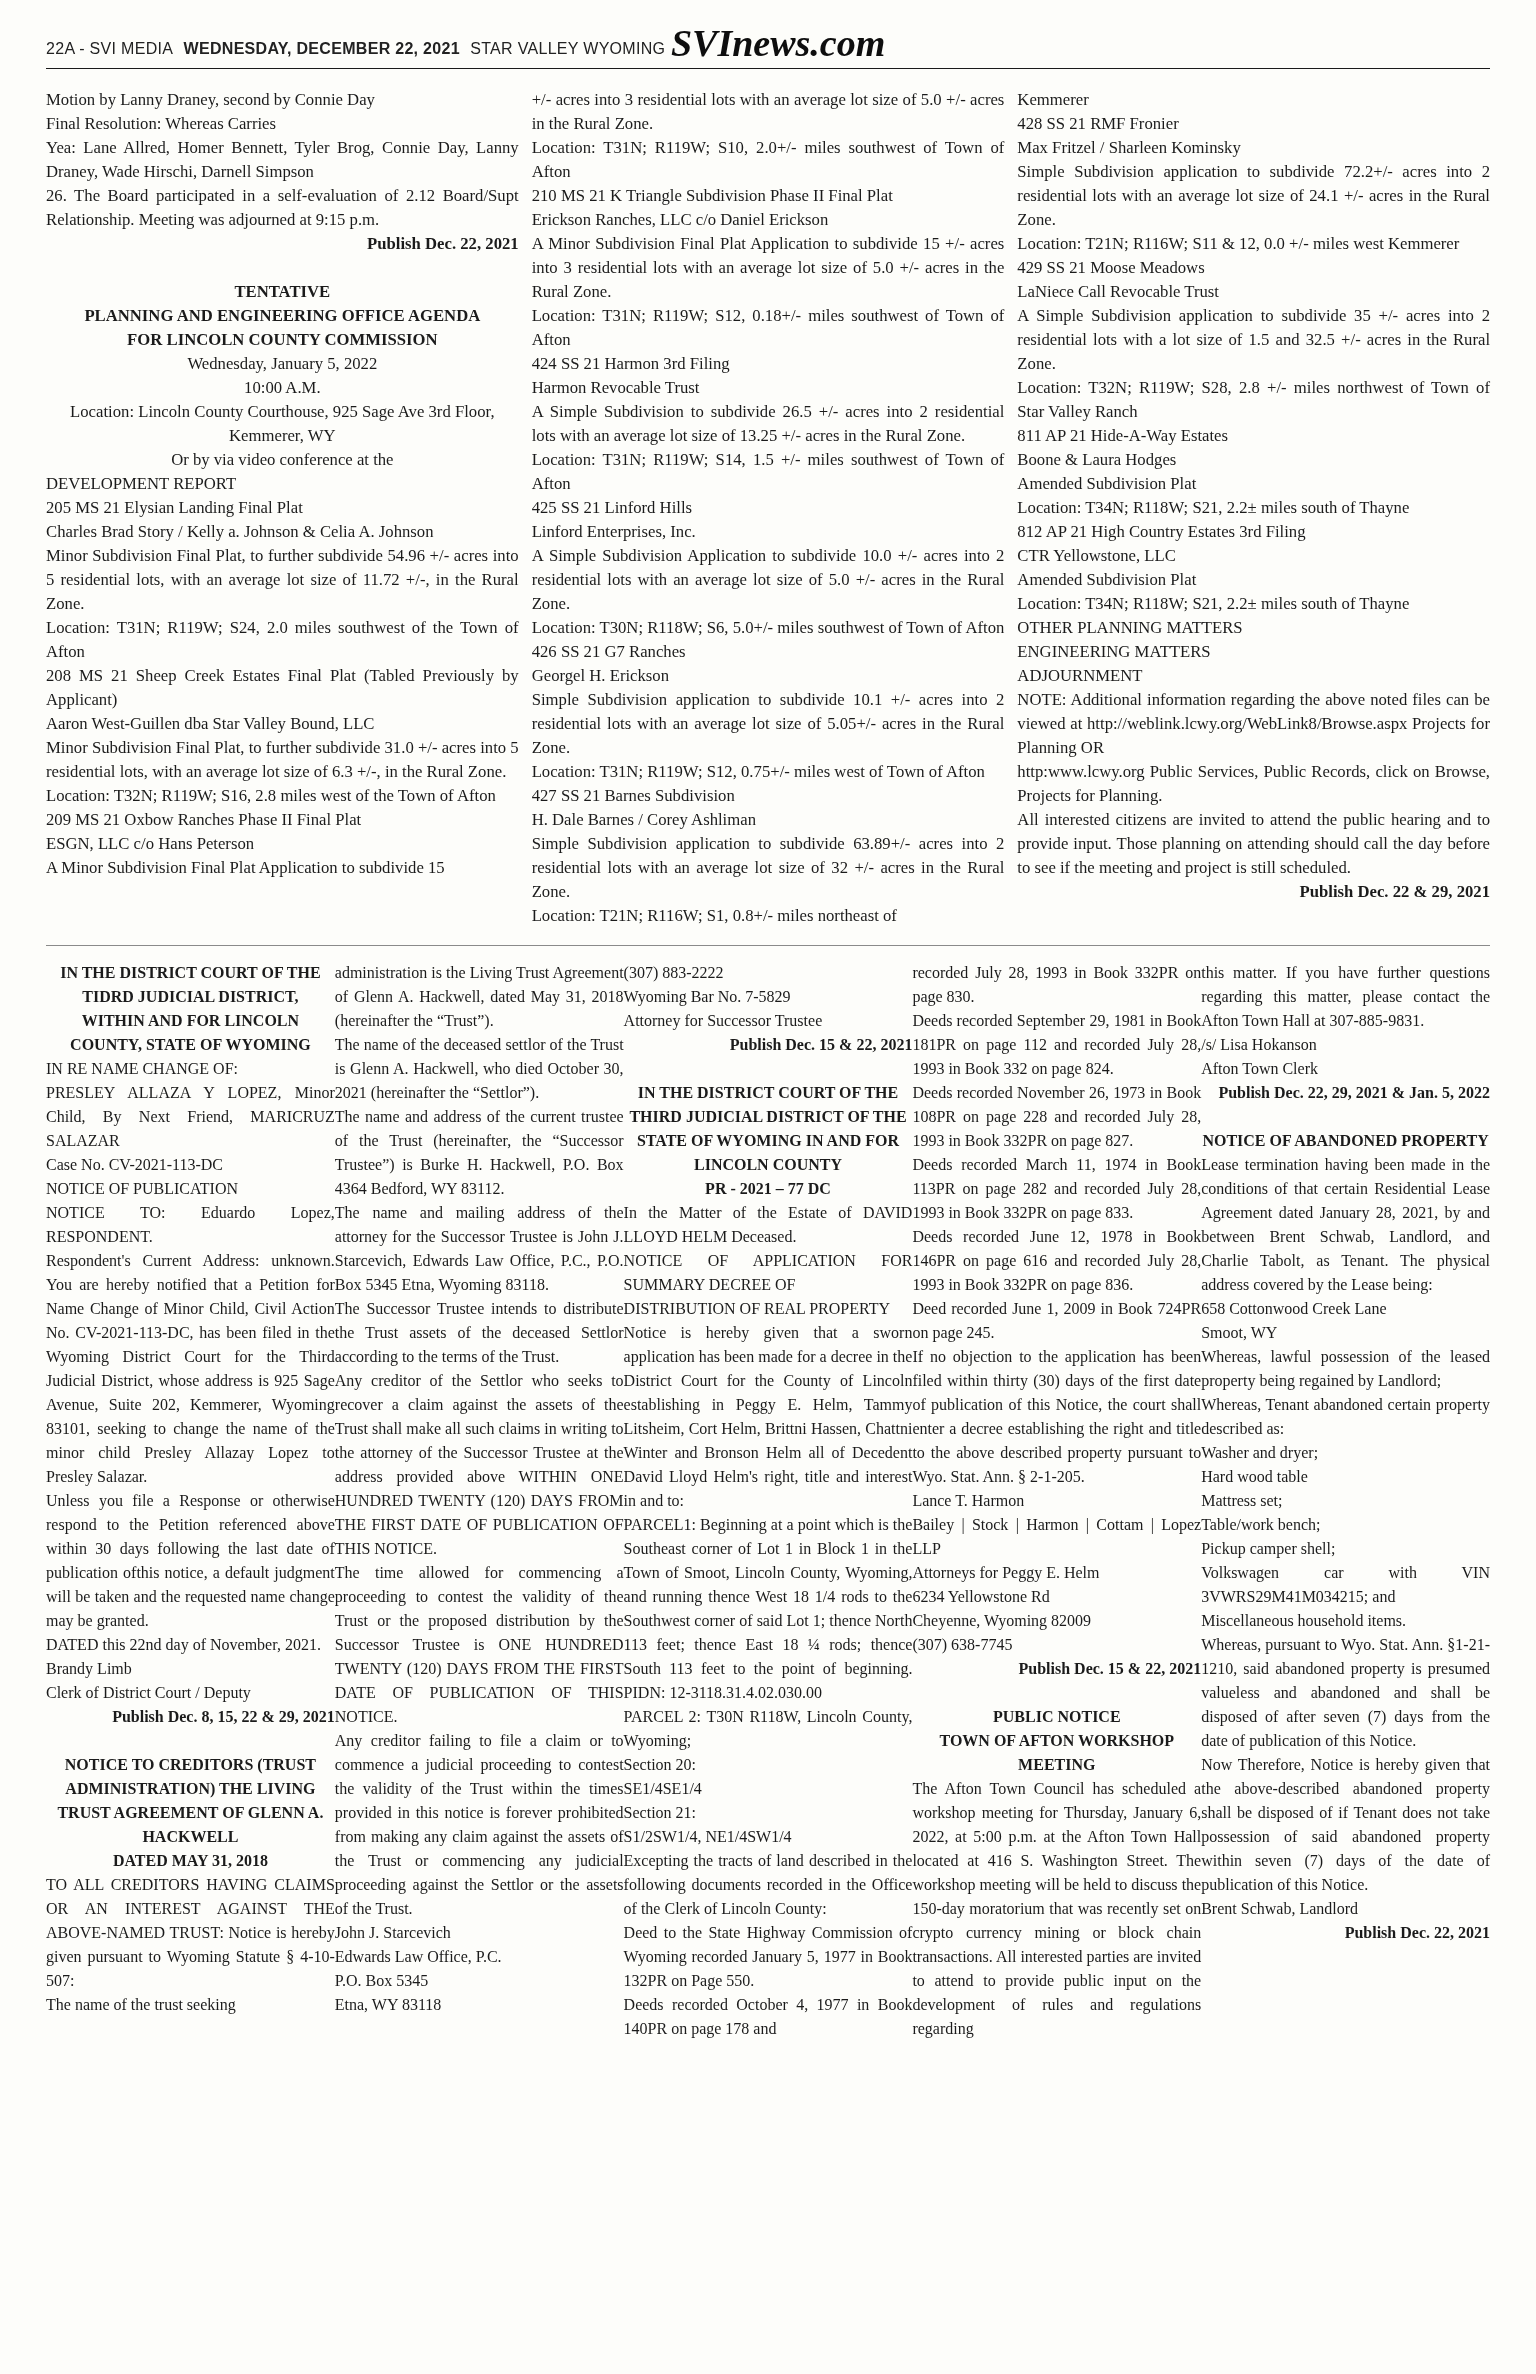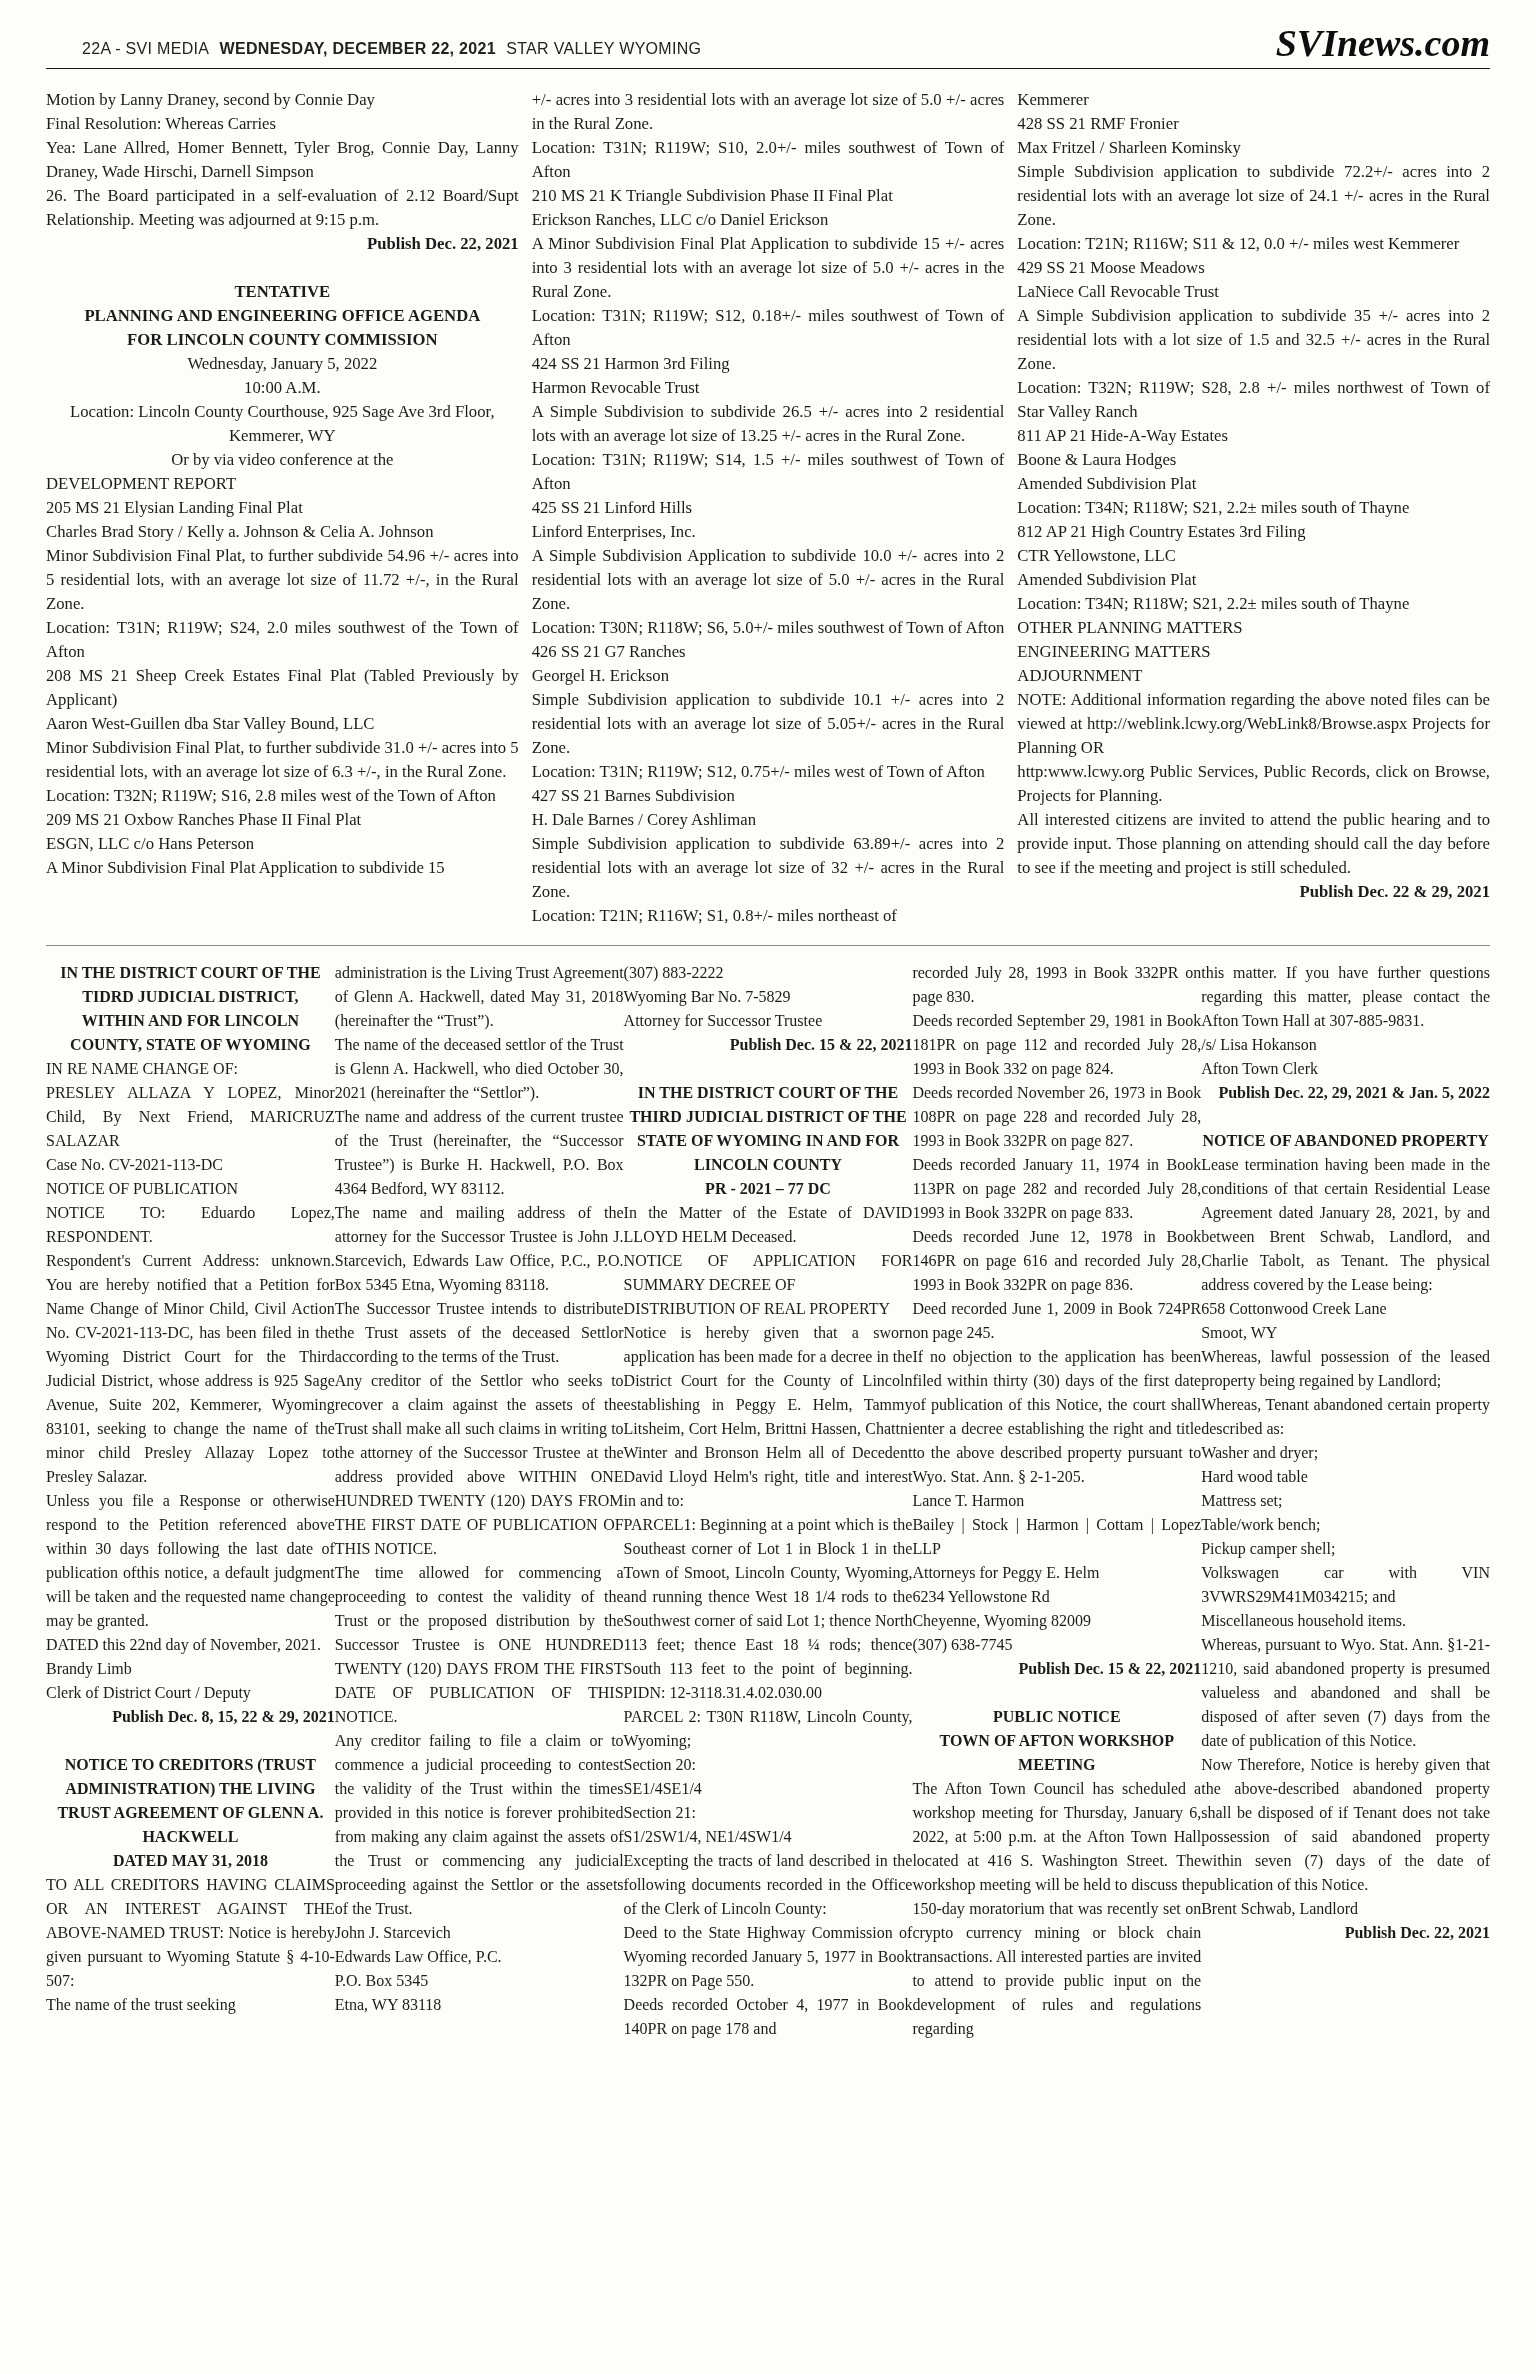--- a/index.html
+++ b/index.html
@@ -10,24 +10,23 @@
     margin:0 auto;
     background:#fdfdfa;
     color:#1b1b1b;
     font-family:"Liberation Serif", serif;
     overflow:hidden;
     box-sizing:border-box;
   }
   
   .folio{
     display:flex;
-    justify-content:space-between;
+    justify-content:flex-start;
     align-items:flex-end;
     padding:24px 46px 5.6px 46px;
-    margin-left:36px;
   }
   .folio-left{
     font-family:"Liberation Sans", sans-serif;
     font-size:16px;
     letter-spacing:0.3px;
     color:#222;
     padding-bottom:3.7px;
     white-space:nowrap;
   }
   .folio-left .folio-bold{font-weight:700;}
@@ -219,21 +218,21 @@
         <p class="p-j">Section 21:</p>
         <p class="p-j">S1/2SW1/4, NE1/4SW1/4</p>
         <p class="p-j">Excepting the tracts of land described in the following documents recorded in the Office of the Clerk of Lincoln County:</p>
         <p class="p-j">Deed to the State Highway Commission of Wyoming recorded January 5, 1977 in Book 132PR on Page 550.</p>
         <p class="p-j">Deeds recorded October 4, 1977 in Book 140PR on page 178 and</p>
       </div>
       <div class="col">
         <p class="p-j">recorded July 28, 1993 in Book 332PR on page 830.</p>
         <p class="p-j">Deeds recorded September 29, 1981 in Book 181PR on page 112 and recorded July 28, 1993 in Book 332 on page 824.</p>
         <p class="p-j">Deeds recorded November 26, 1973 in Book 108PR on page 228 and recorded July 28, 1993 in Book 332PR on page 827.</p>
-        <p class="p-j">Deeds recorded January 11, 1974 in Book 113PR on page 282 and recorded July 28, 1993 in Book 332PR on page 833.</p>
+        <p class="p-j">Deeds recorded March 11, 1974 in Book 113PR on page 282 and recorded July 28, 1993 in Book 332PR on page 833.</p>
         <p class="p-j">Deeds recorded June 12, 1978 in Book 146PR on page 616 and recorded July 28, 1993 in Book 332PR on page 836.</p>
         <p class="p-j">Deed recorded June 1, 2009 in Book 724PR on page 245.</p>
         <p class="p-j">If no objection to the application has been filed within thirty (30) days of the first date of publication of this Notice, the court shall enter a decree establishing the right and title to the above described property pursuant to Wyo. Stat. Ann. § 2-1-205.</p>
         <p class="p-j">Lance T. Harmon</p>
         <p class="p-j">Bailey | Stock | Harmon | Cottam | Lopez LLP</p>
         <p class="p-j">Attorneys for Peggy E. Helm</p>
         <p class="p-j">6234 Yellowstone Rd</p>
         <p class="p-j">Cheyenne, Wyoming 82009</p>
         <p class="p-j">(307) 638-7745</p>
         <p class="p-r">Publish Dec. 15 &amp; 22, 2021</p>

